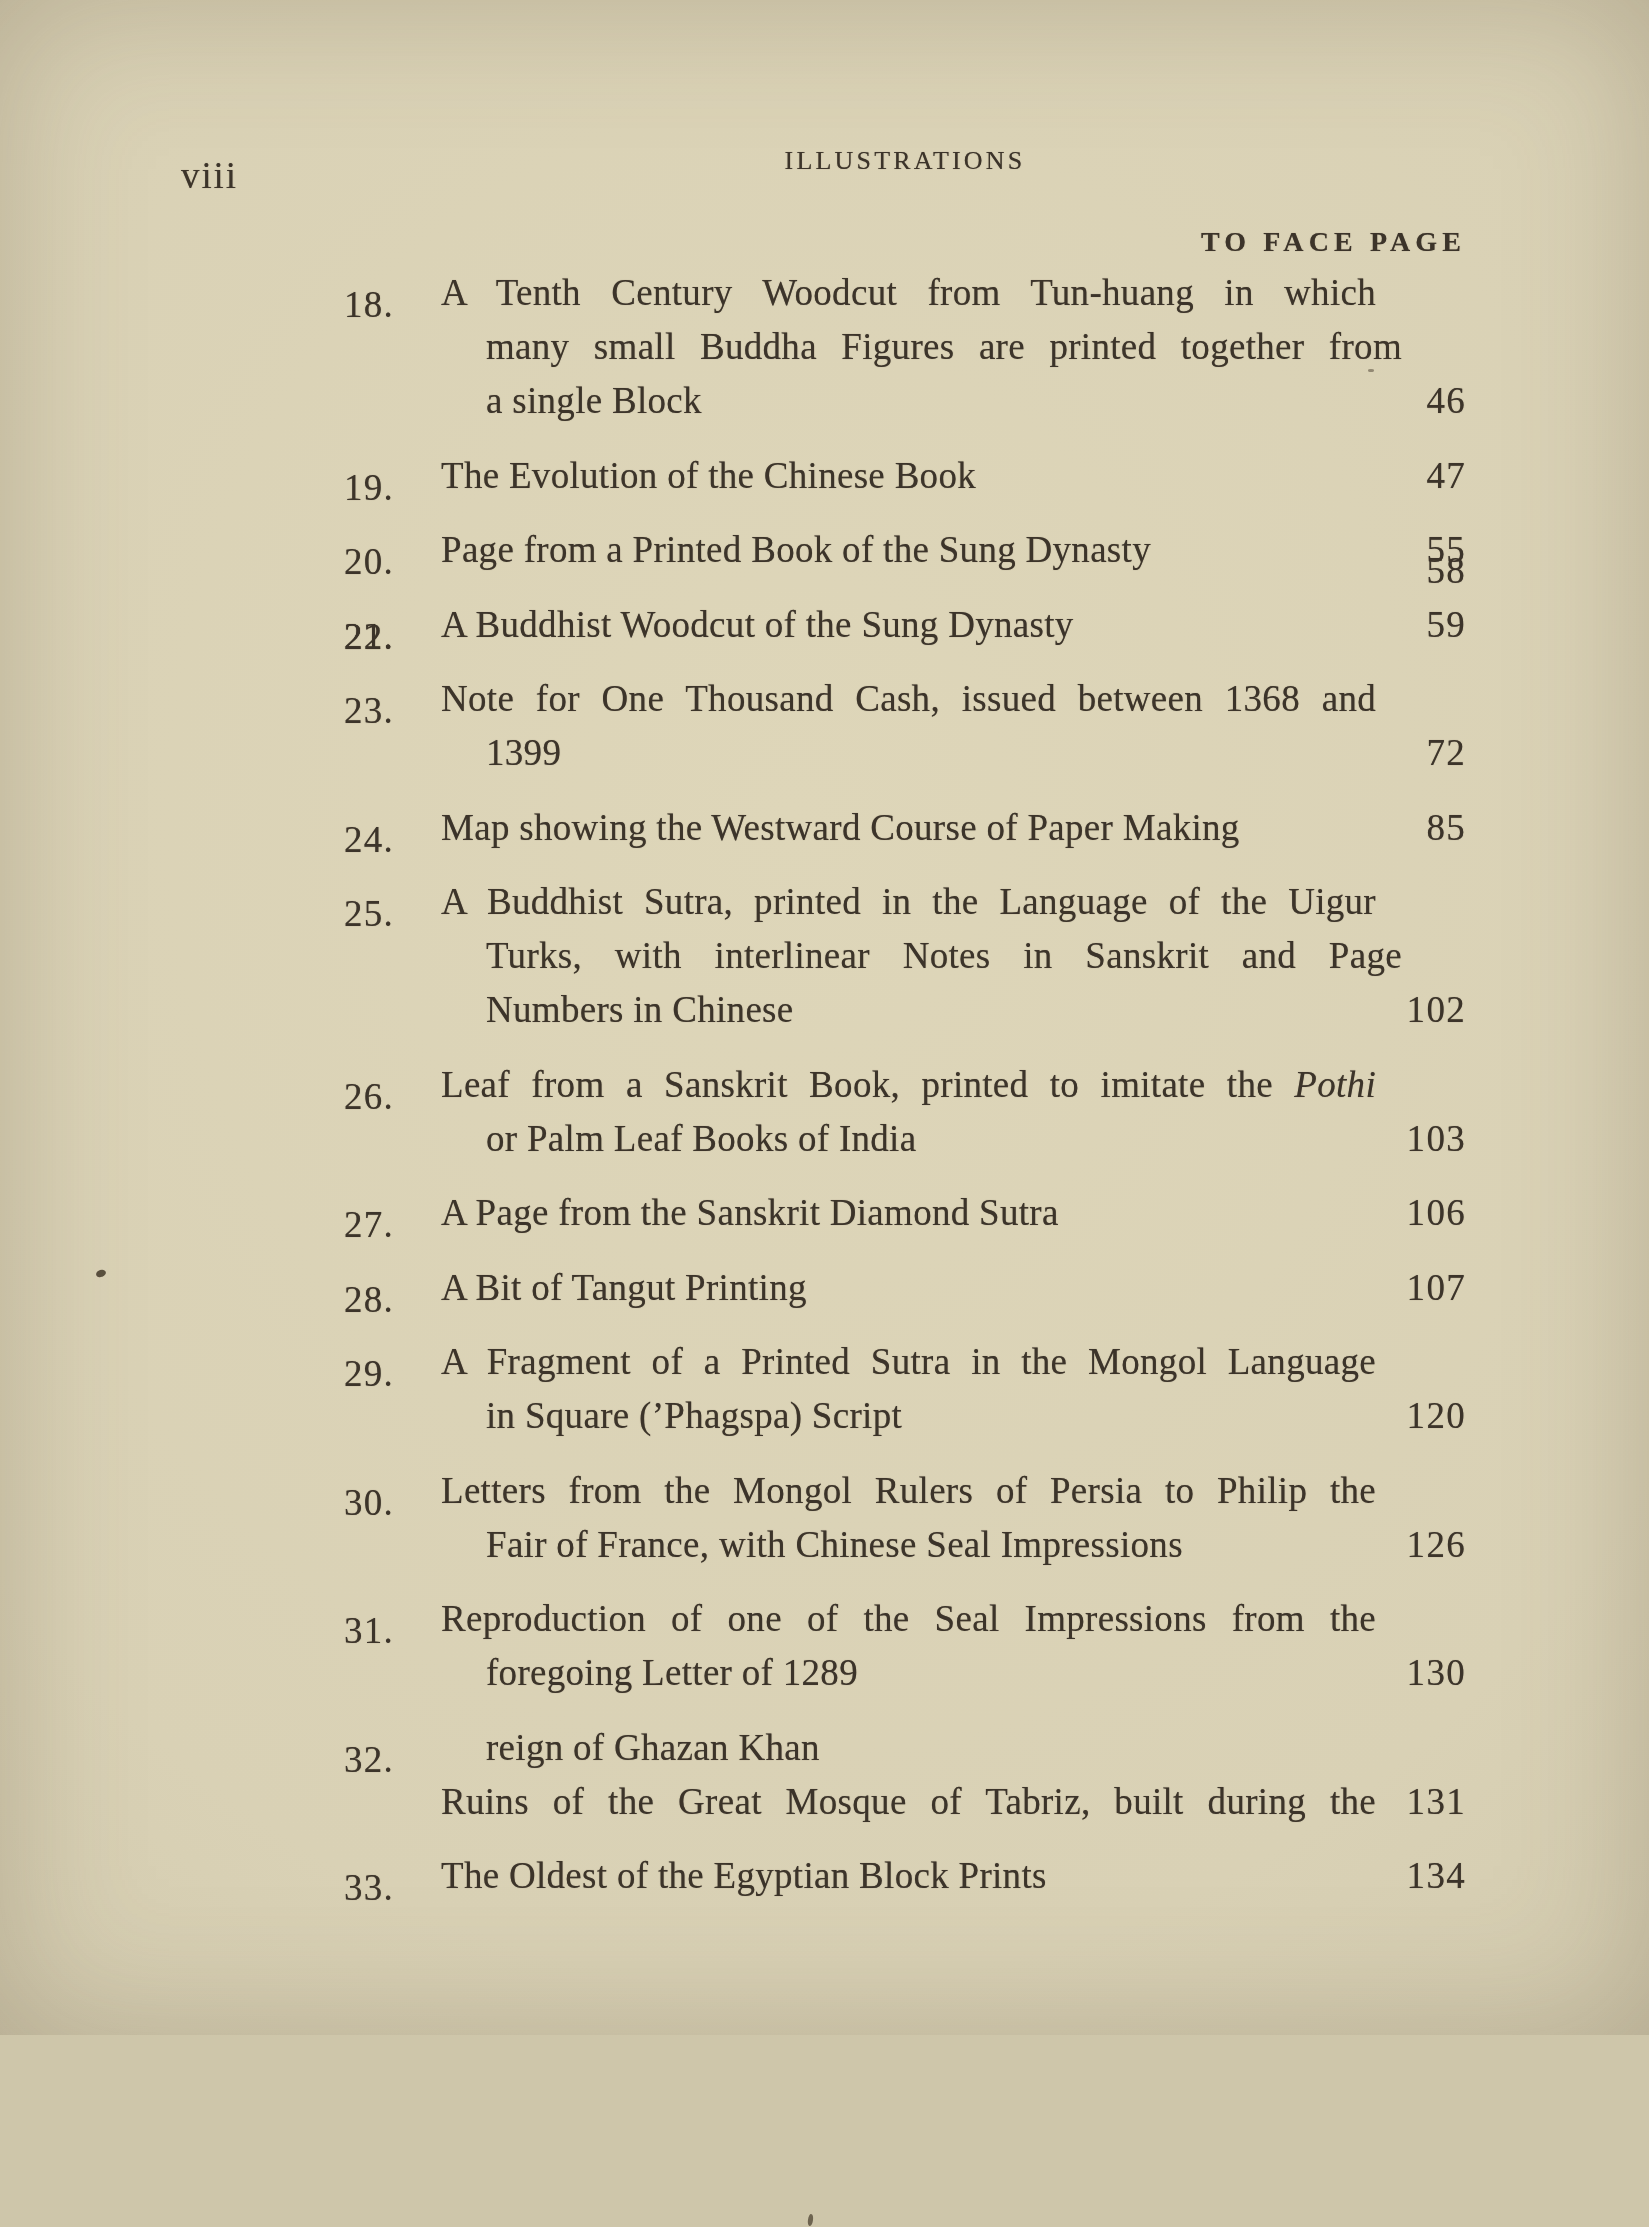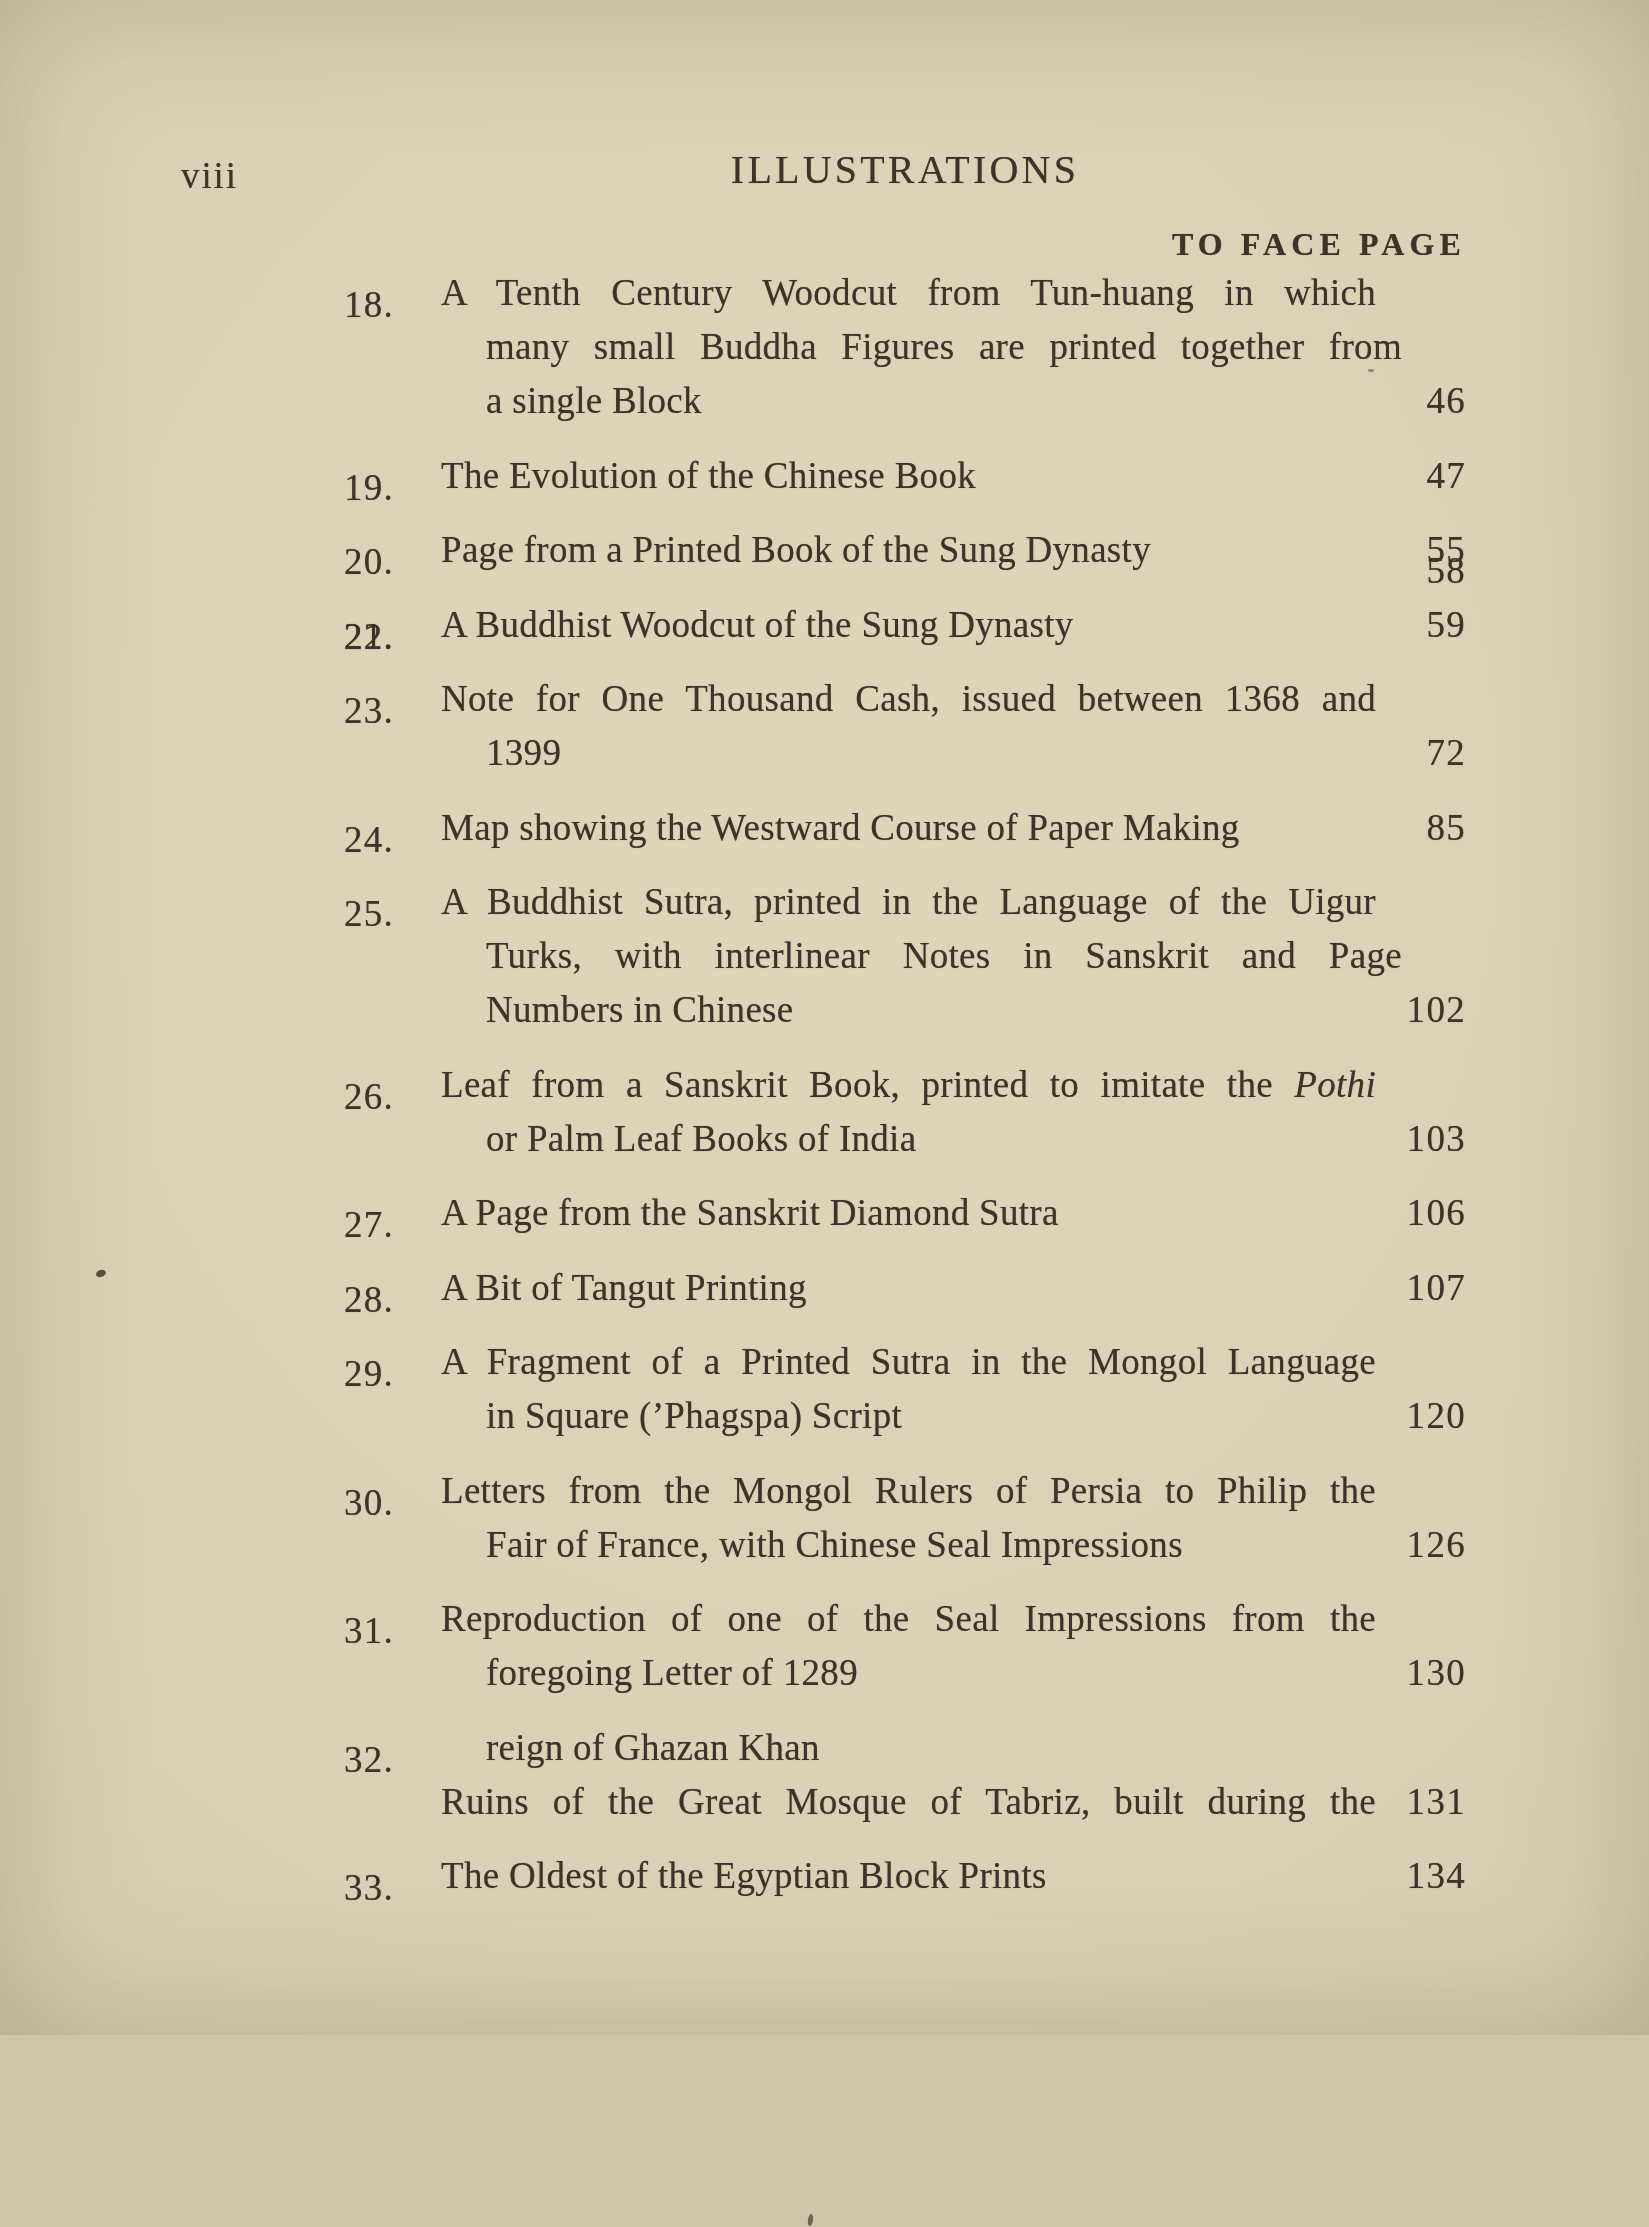--- a/index.html
+++ b/index.html
@@ -20,25 +20,25 @@
   .ink{
     color:#3c342a;
     text-shadow:0 0 0.8px rgba(56,46,34,.55);
   }
   #folio{
     position:absolute; left:181px; top:154px;
     font-size:37px; letter-spacing:1.9px;
   }
   #page-title{
     position:absolute; left:344px; top:146px; width:1122px;
-    text-align:center; font-size:40px; letter-spacing:3.2px;
+    text-align:center; font-size:26px; letter-spacing:3.2px;
   }
   #col-heading{
     position:absolute; right:183px; top:226px;
-    font-size:32px; letter-spacing:5.1px; font-weight:bold;
+    font-size:28px; letter-spacing:5.1px; font-weight:bold;
   }
   #list{
     position:absolute; left:344px; top:266px; width:1122px;
     font-size:37px; letter-spacing:0.3px;
   }
   .item{ position:relative; width:1122px; }
   .item + .item{ margin-top:20.5px; }
   .num{
     position:absolute; left:0; top:12px;
     line-height:54px; letter-spacing:1.3px;

